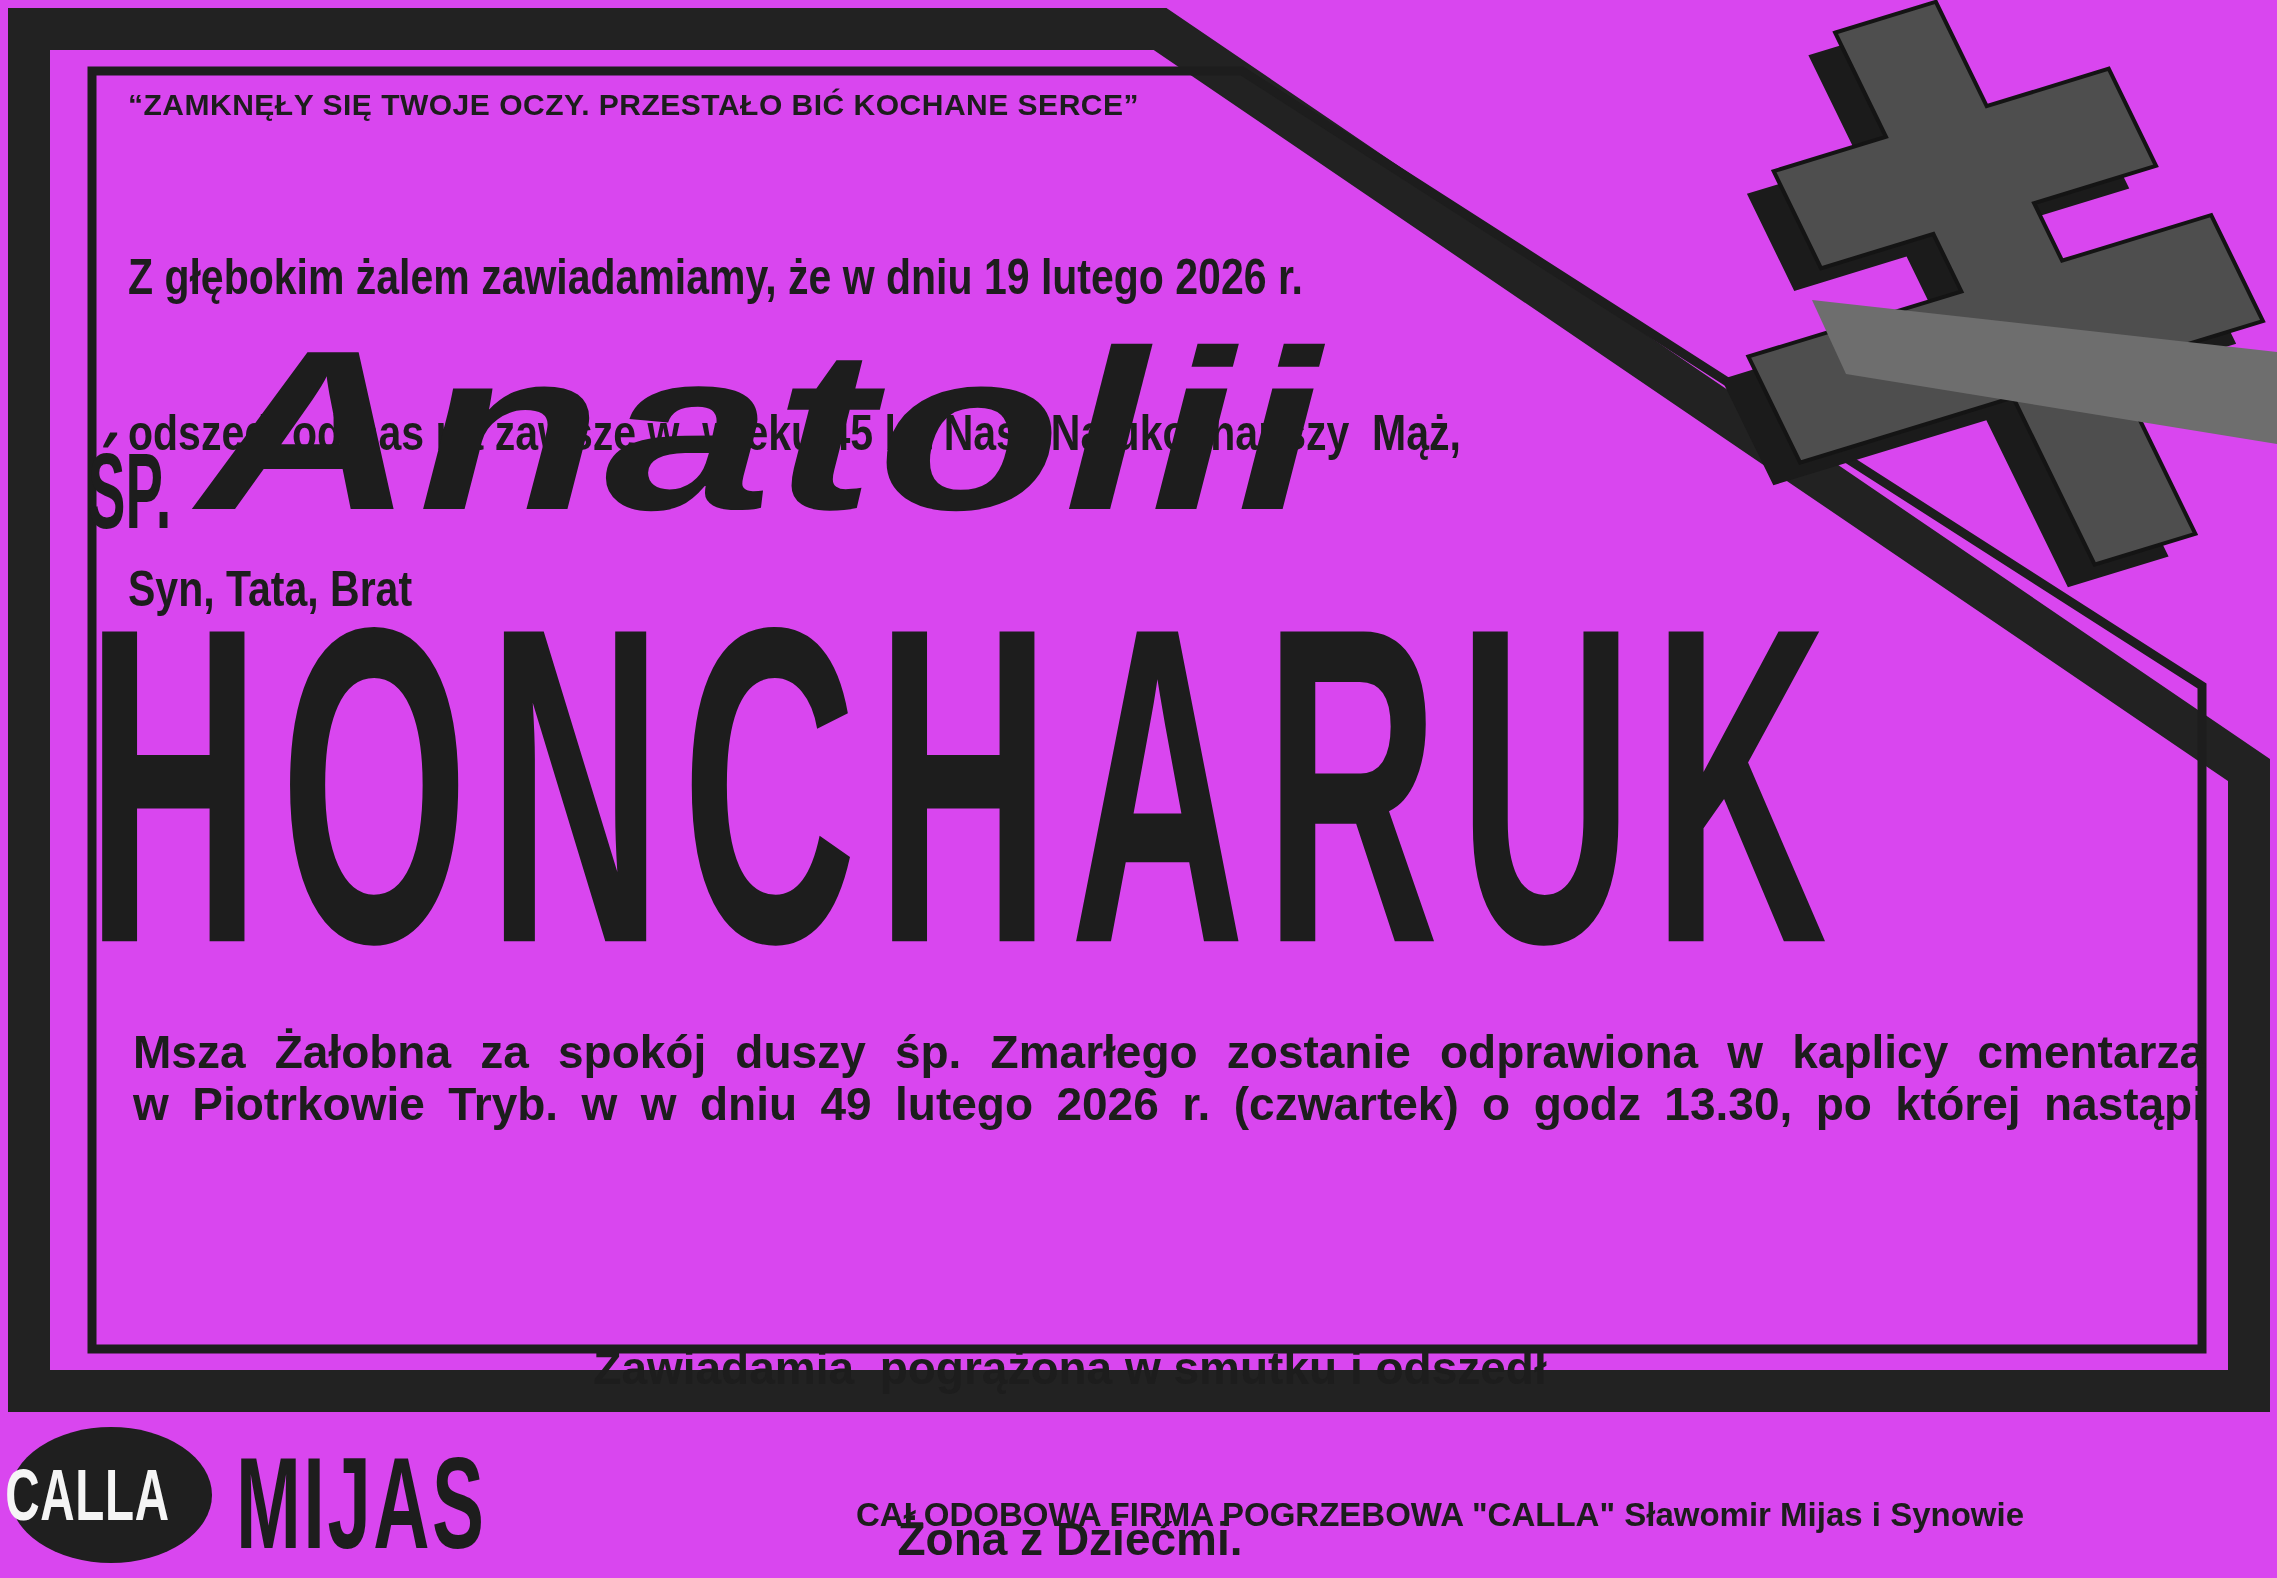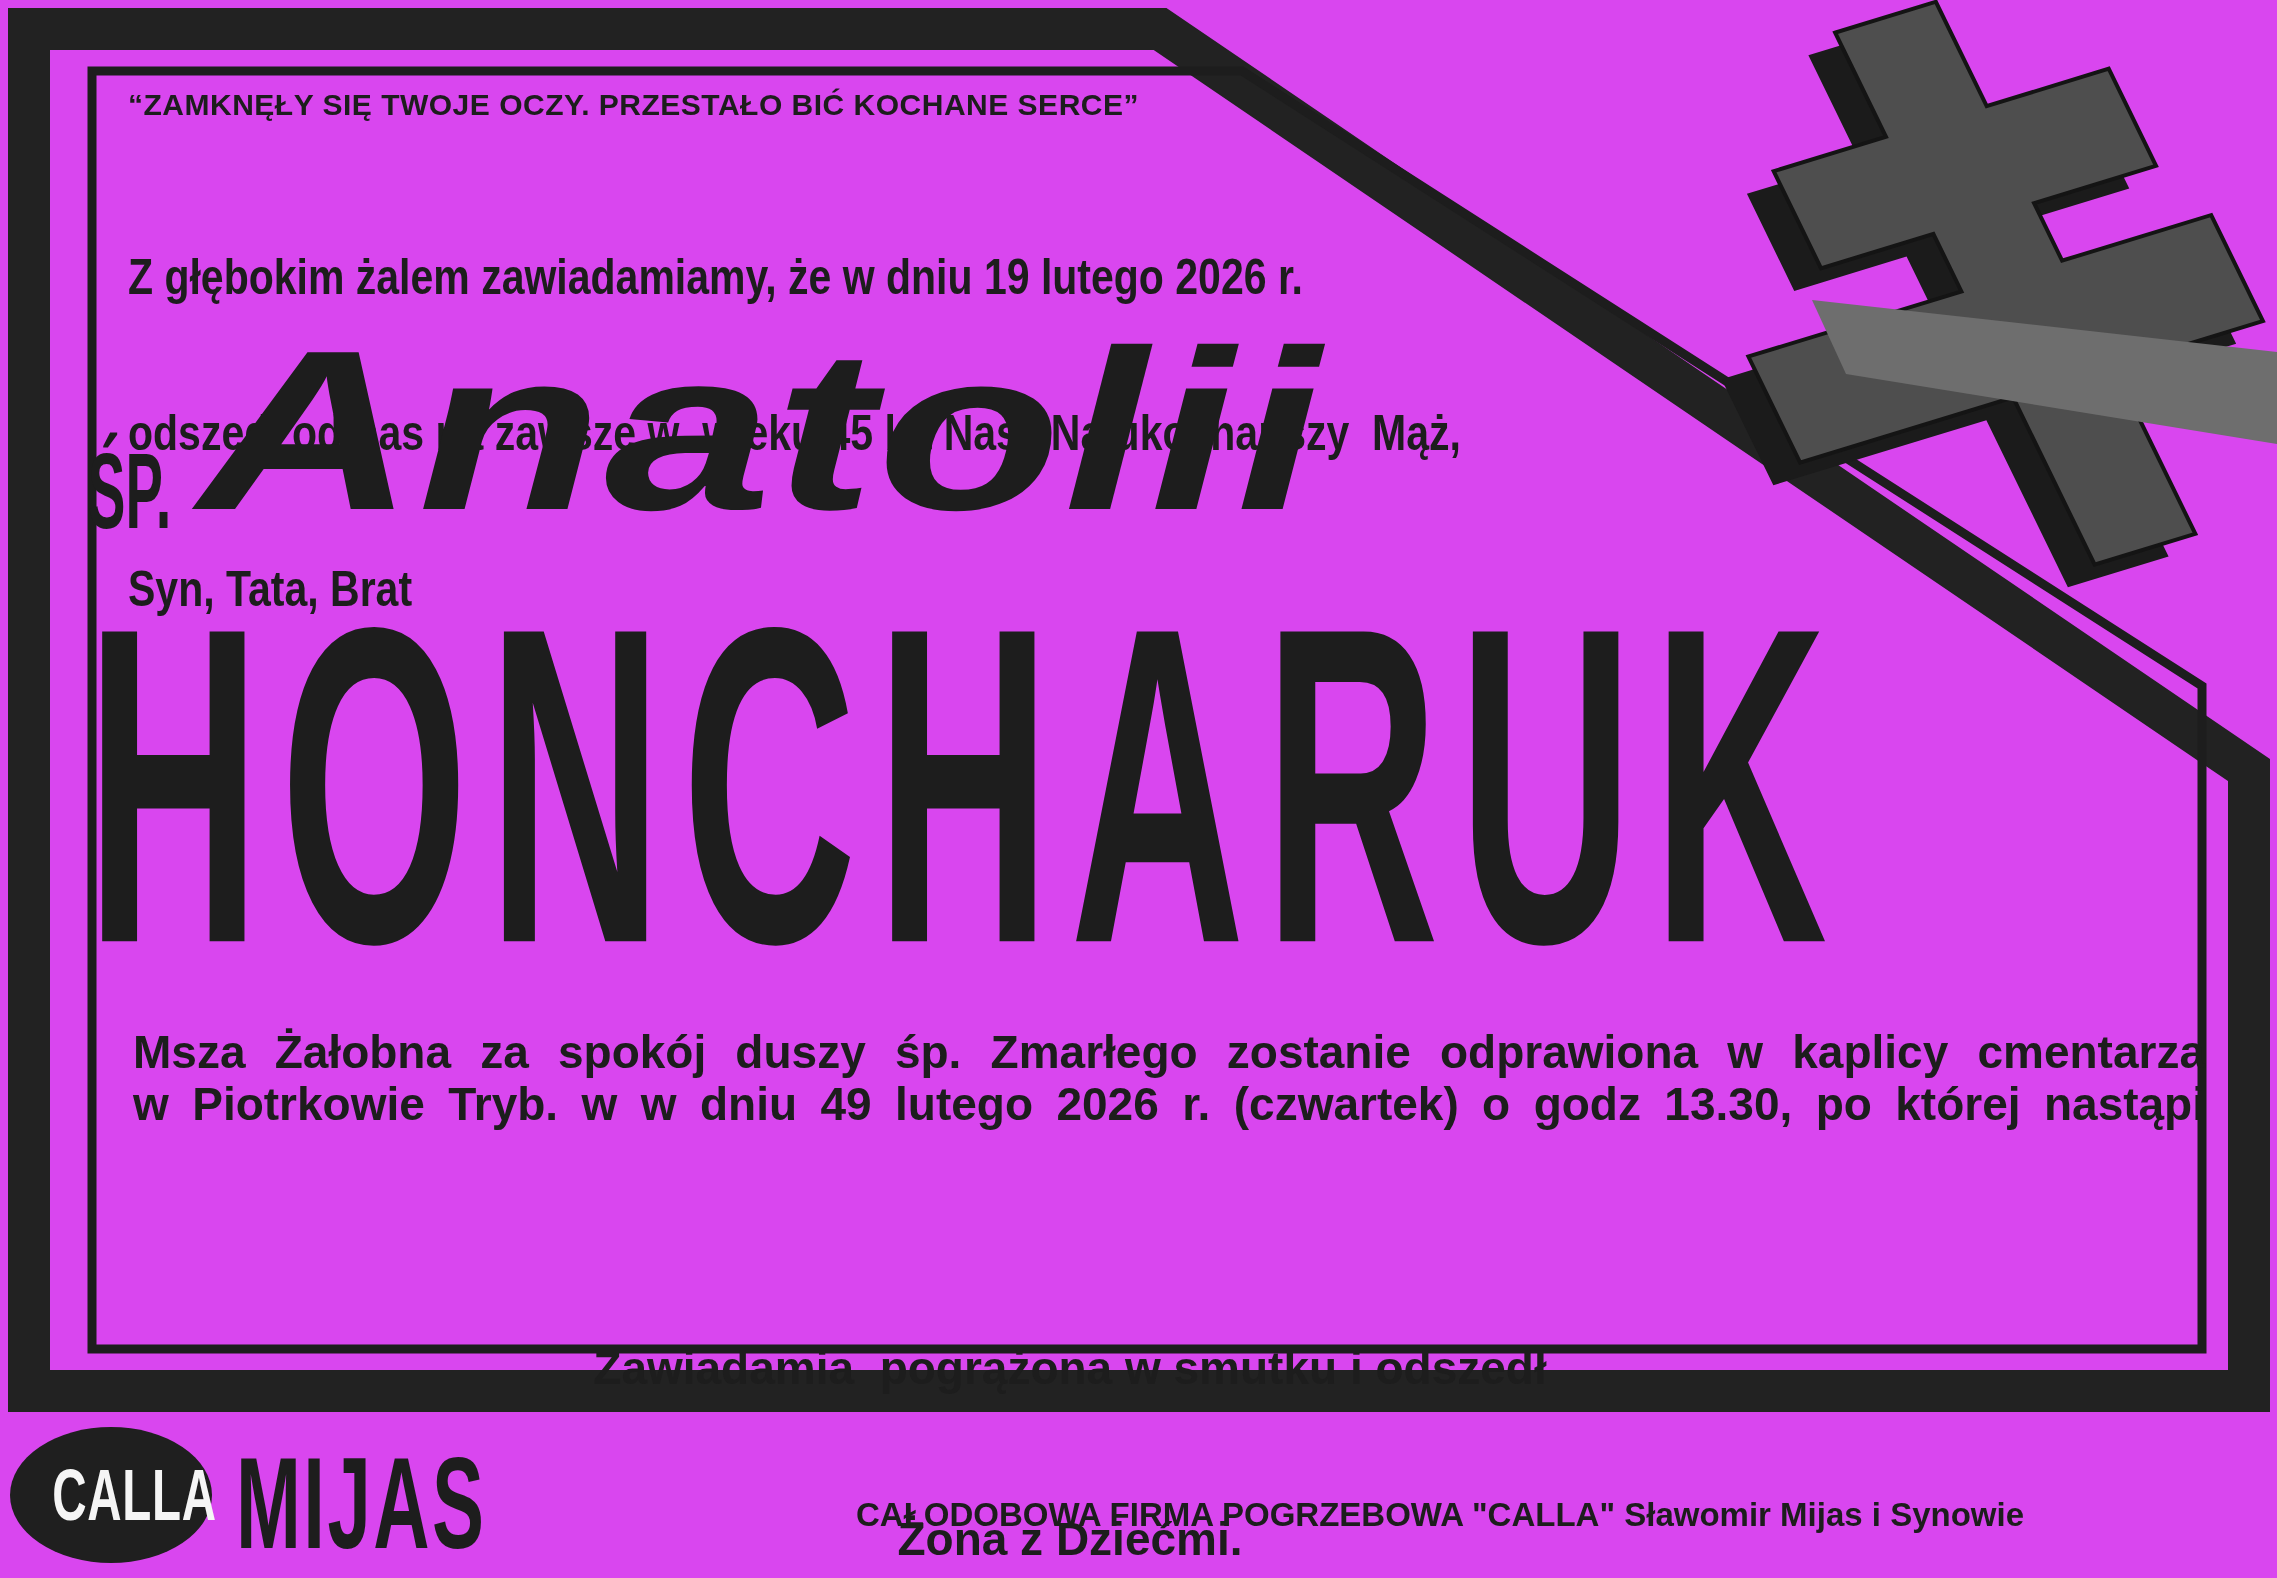--- a/index.html
+++ b/index.html
@@ -57,21 +57,21 @@
     left:405px; top:1226px; width:1330px;
     font-size:46px; line-height:57px;
     text-align:center;
     white-space:pre;
   }
 
   
   .logo-oval {
     left:10px; top:1427px; width:202px; height:136px;
     background:#1f1f1f; border-radius:50%;
-    display:flex; align-items:center; justify-content:flex-start;
+    display:flex; align-items:center; justify-content:flex-end;
   }
   .logo-text {
     color:#f5f5f5; font-size:72px; line-height:1; letter-spacing:1px;
     transform:scaleX(0.66); transform-origin:center;
     white-space:pre;
   }
   .brand {
     left:236px; top:1438px;
     font-size:130px; line-height:1; letter-spacing:4px;
     transform:scaleX(0.6); transform-origin:left top;

